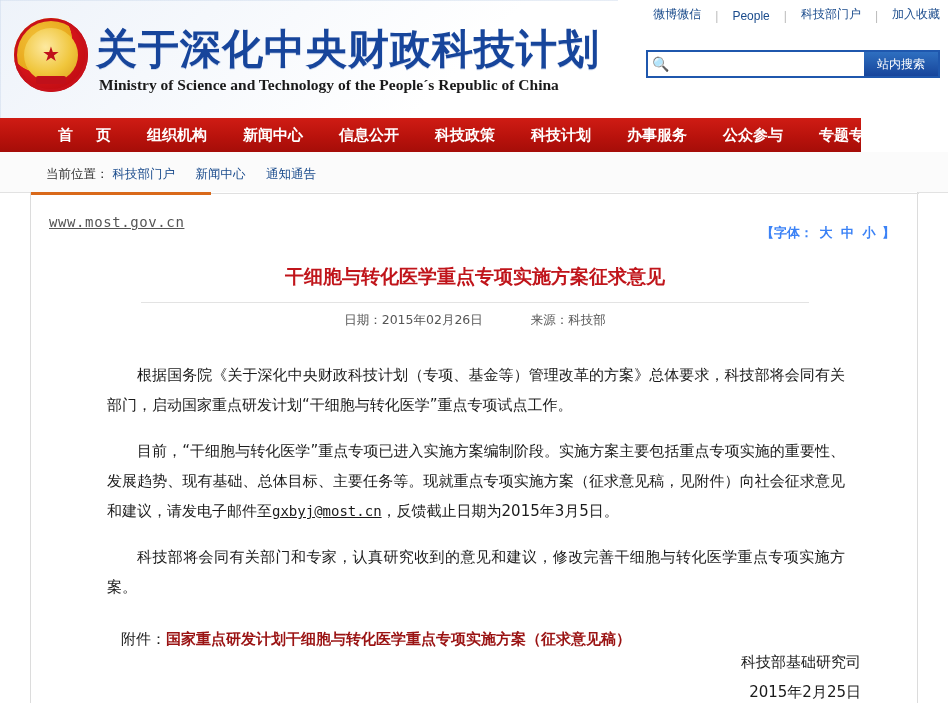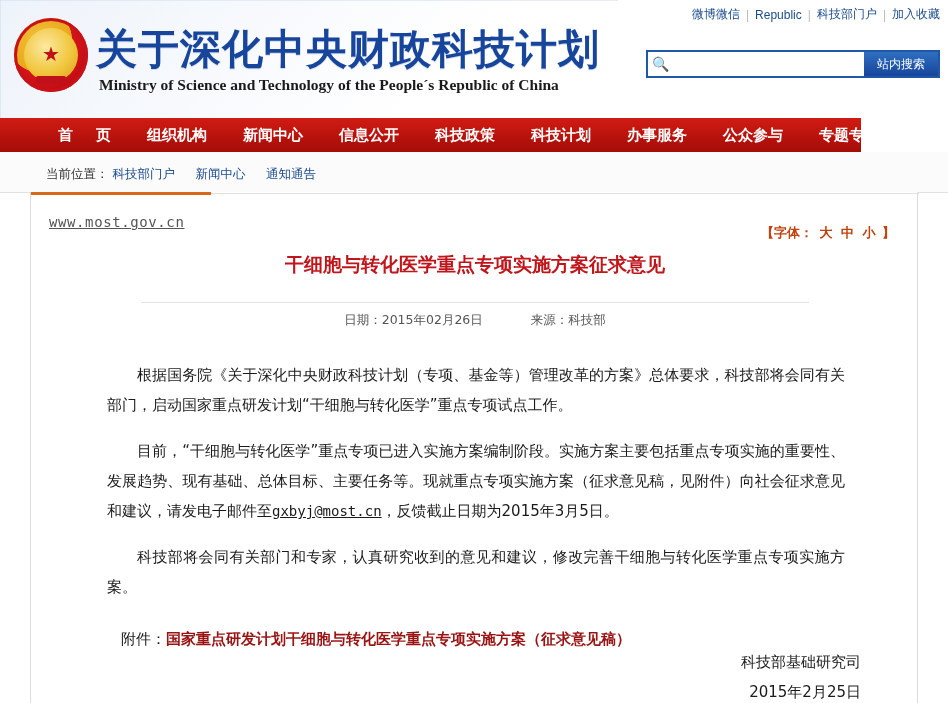--- a/index.html
+++ b/index.html
@@ -17,22 +17,22 @@
   }
 
   
   .toplinks {
     position: absolute;
     top: 6px;
     right: 8px;
     font-size: 12px;
     color: #444;
     display: flex;
-    align-items: center;
-    gap: 6px;
+    align-items: flex-end;
+    gap: 14px;
   }
   .toplinks a {
     color: #1a4b8c;
     text-decoration: none;
   }
   .toplinks .sep {
     color: #bbb;
   }
 
   
@@ -262,33 +262,33 @@
     font-size: 14px;
     color: #555;
     letter-spacing: 0.6px;
     text-decoration: underline;
   }
   .fontsize {
     position: absolute;
     top: 32px;
     right: 22px;
     font-size: 13px;
-    color: #c2410c;
+    color: #3b82f6;
     font-family: "DejaVu Sans", sans-serif;
     font-weight: 700;
     margin-left: 13px;
   }
   .fontsize .opt {
     cursor: pointer;
     padding: 0 2px;
   }
 
   .article-title {
     position: absolute;
-    top: 60px;
+    top: 72px;
     left: 0;
     width: 888px;
     text-align: center;
     color: #c0151b;
     font-size: 19px;
     font-weight: 700;
     font-family: "DejaVu Sans", sans-serif;
   }
   .title-rule {
     position: absolute;
@@ -366,21 +366,21 @@
       <div class="star">★</div>
       <div class="gear"></div>
     </div>
 
     <div class="site-title">关于深化中央财政科技计划</div>
     <div class="site-subtitle">Ministry of Science and Technology of the People´s Republic of China</div>
 
     <div class="toplinks">
       <a href="#">微博微信</a>
       <span class="sep">|</span>
-      <a href="#">Republic</a>
+      <a href="#">People</a>
       <span class="sep">|</span>
       <a href="#">科技部门户</a>
       <span class="sep">|</span>
       <a href="#">加入收藏</a>
     </div>
 
     <div class="searchbox">
       <div class="magnifier">🔍</div>
       <input type="text" placeholder="" style="">
       <button class="btn">站内搜索</button>

